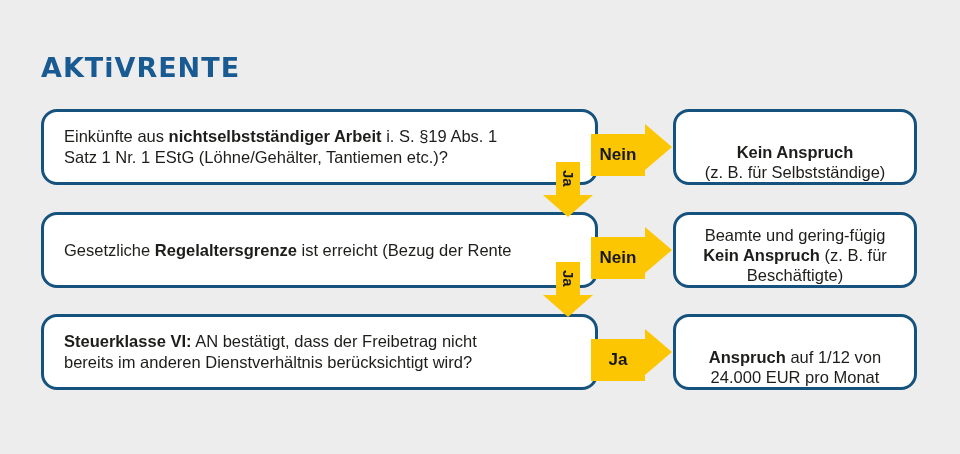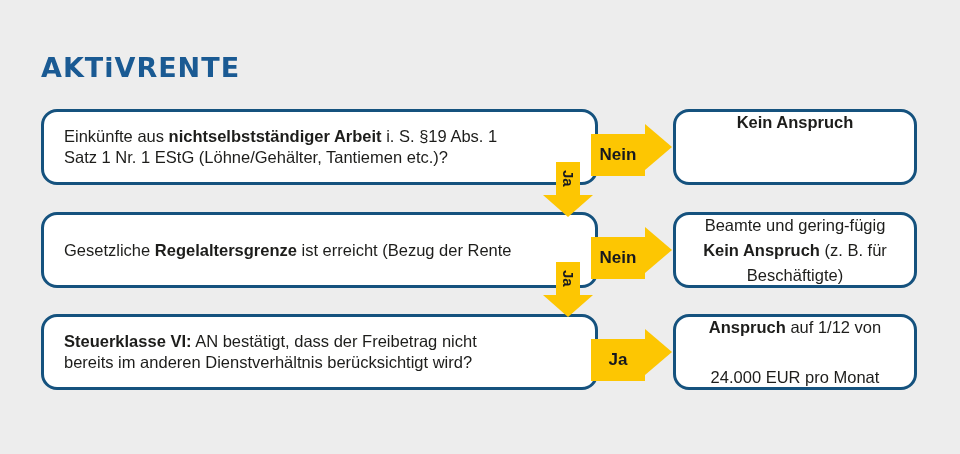--- a/index.html
+++ b/index.html
@@ -14,21 +14,21 @@
   }
   .qbox{
     position:absolute;left:41px;width:557px;height:76px;box-sizing:border-box;
     background:#ffffff;border:3px solid #15527e;border-radius:16px;
     display:flex;flex-direction:column;justify-content:center;
     padding:1px 20px;font-size:16.5px;line-height:21px;z-index:1;
   }
   .rbox{
     position:absolute;left:673px;width:244px;height:76px;box-sizing:border-box;
     background:#ffffff;border:3px solid #15527e;border-radius:16px;
-    display:flex;flex-direction:column;justify-content:space-between;align-items:center;
+    display:flex;flex-direction:column;justify-content:flex-end;align-items:center;
     text-align:center;padding:0 8px;font-size:16.5px;line-height:20px;z-index:1;
   }
   .q1,.b1{top:109px}
   .q2,.b2{top:212px}
   .q3,.b3{top:314px}
   .arrow-right{position:absolute;left:591px;width:81px;height:46px;z-index:2;}
   .ar1{top:124px}.ar2{top:227px}.ar3{top:329px}
   .arrow-right .shaft{
     position:absolute;left:0;top:10px;width:54px;height:42px;background:#fdc602;
     display:flex;align-items:center;justify-content:center;
@@ -66,20 +66,21 @@
   <div class="qbox q1">
     <div class="seg-line"><span>Einkünfte aus </span><span class="b">nichtselbstständiger Arbeit</span><span> i. S. §19 Abs. 1</span></div>
     <div class="seg-line"><span>Satz 1 Nr. 1 EStG (Löhne/Gehälter, Tantiemen etc.)?</span></div>
   </div>
   <div class="arrow-right ar1">
     <div class="shaft">Nein</div>
     <div class="head"></div>
   </div>
   <div class="rbox b1">
     <div class="seg-line"><span class="b">Kein Anspruch</span></div>
+    <div class="seg-line"><span>(z. B. für Selbstständige)</span></div>
   </div>
   <div class="arrow-down ad1">
     <div class="shaft">
         <span>Ja</span>
       </div>
     <div class="head"></div>
   </div>
 
   <div class="qbox q2">
     <div class="seg-line"><span>Gesetzliche </span><span class="b">Regelaltersgrenze</span><span> ist erreicht (Bezug der Rente</span></div>

